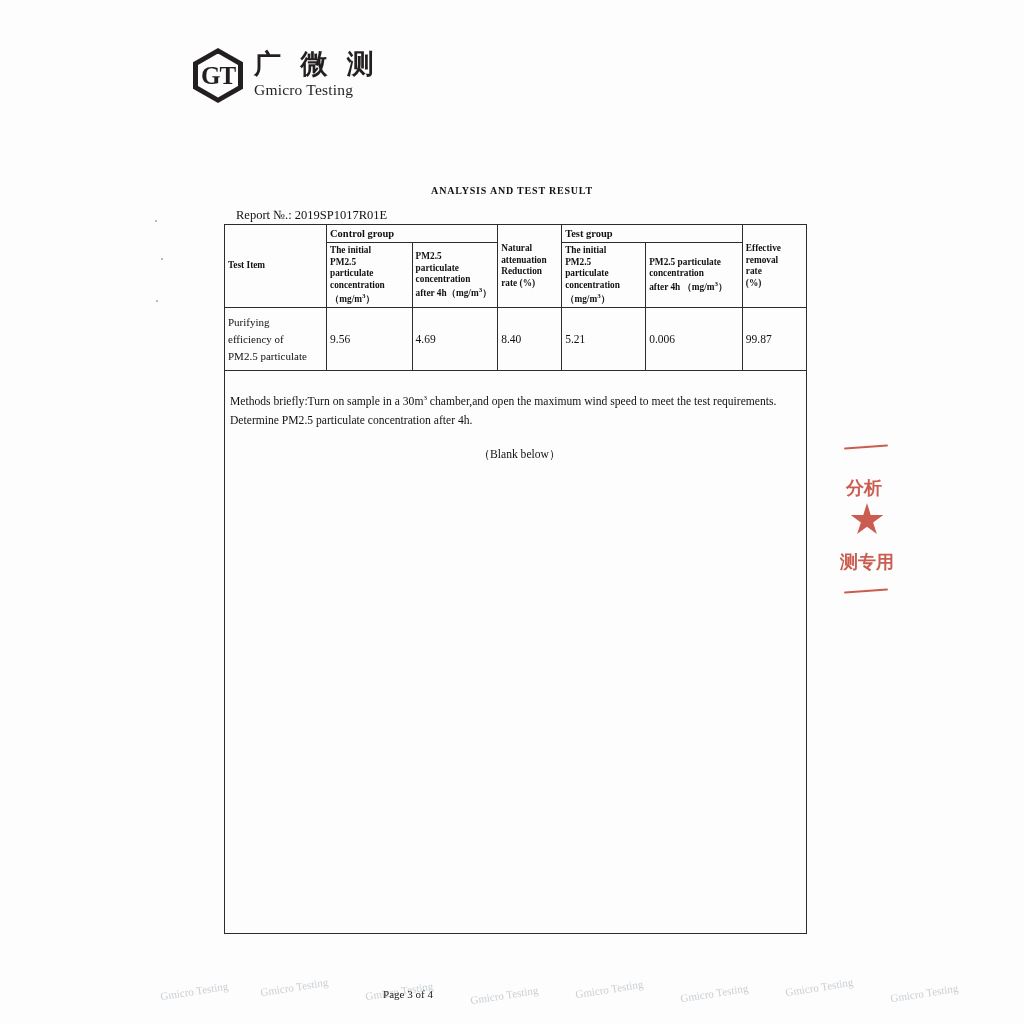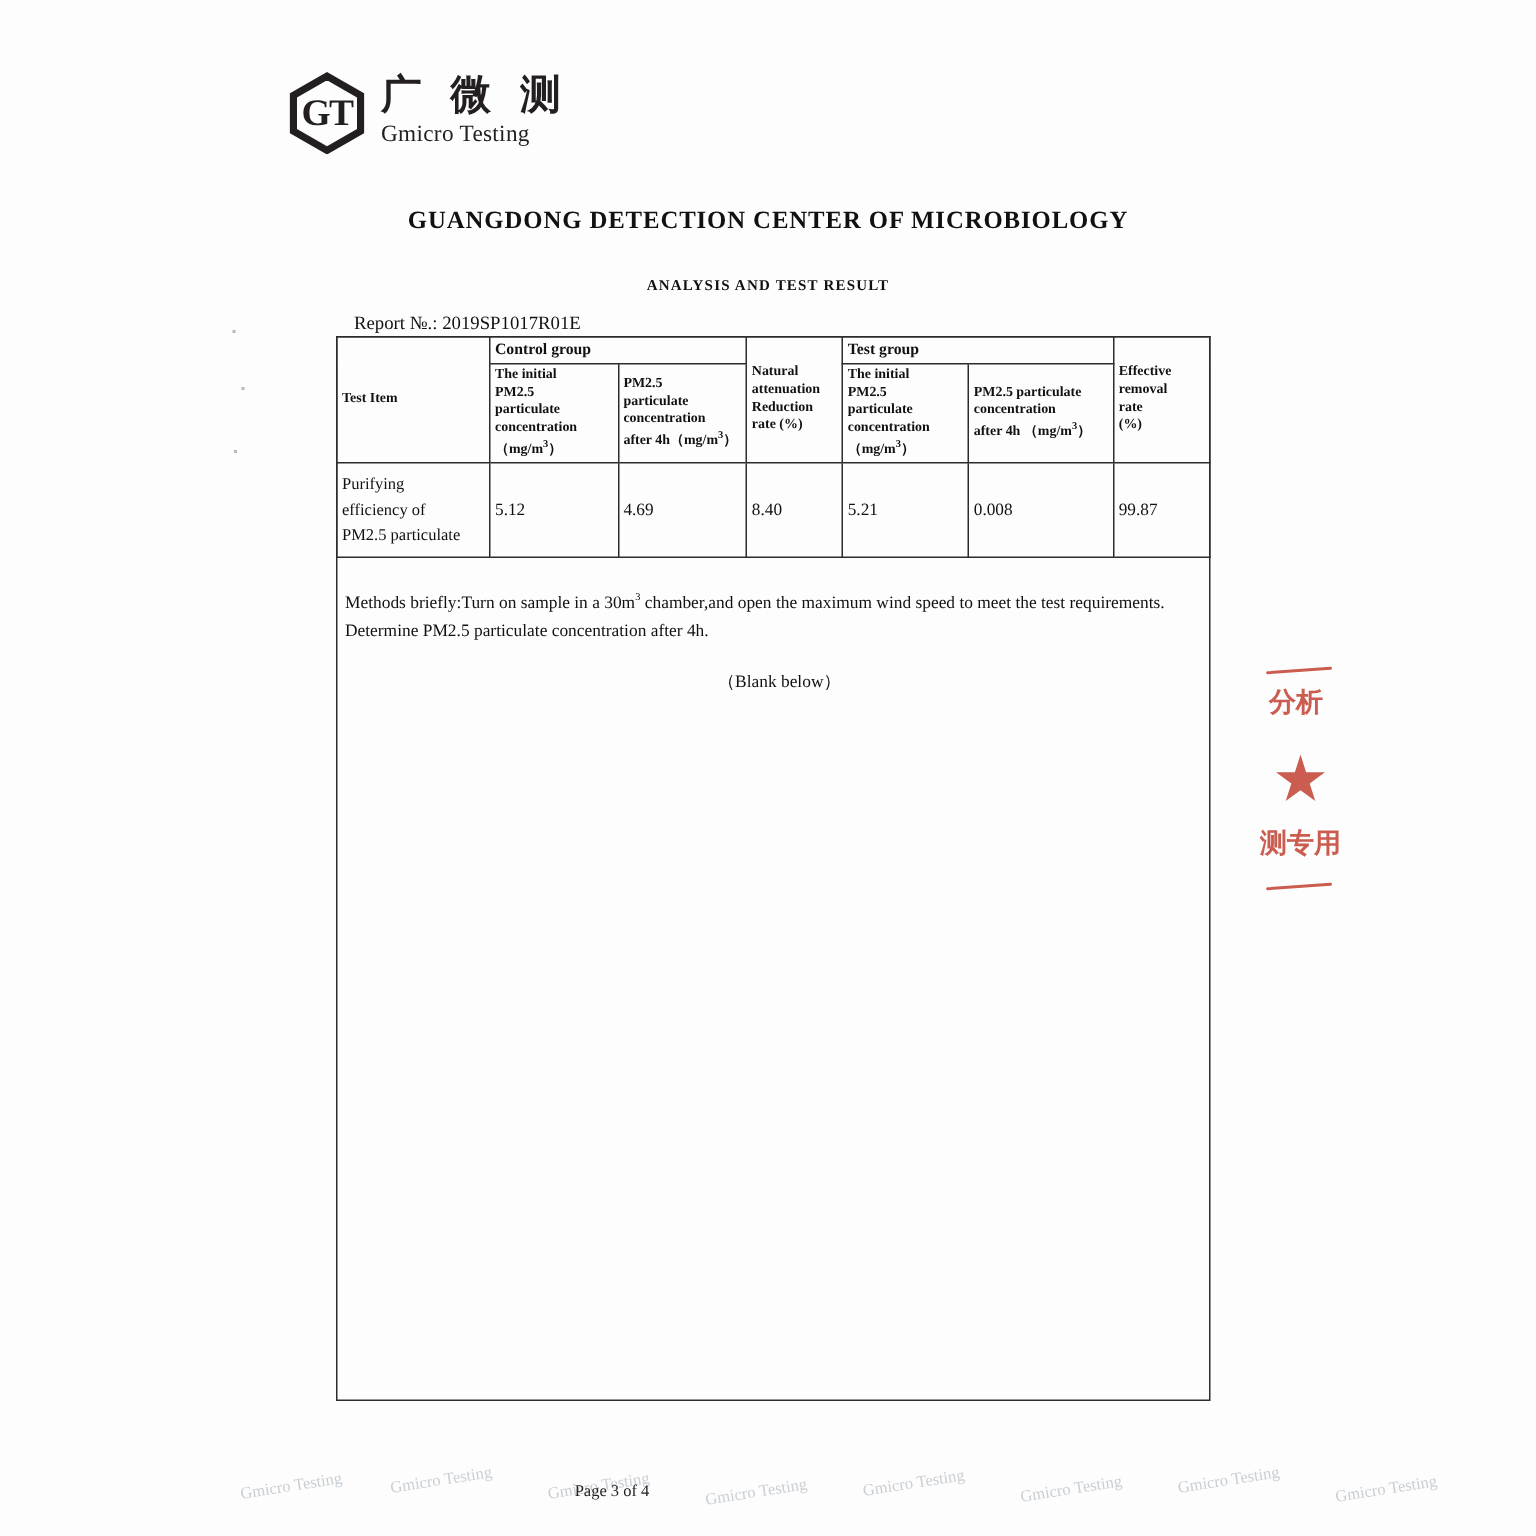--- a/index.html
+++ b/index.html
@@ -208,21 +208,21 @@
   .stamp .l-top { top: 6px; transform: rotate(-4deg); }
   .stamp .l-bot { top: 150px; transform: rotate(-4deg); }
   .stamp-ch {
     position: absolute;
     font-family: "DejaVu Sans", sans-serif;
     font-size: 18px;
     font-weight: bold;
     color: #c0392b;
     white-space: nowrap;
   }
-  .stamp-ch.a { left: 4px; top: 16px; }
+  .stamp-ch.a { left: 4px; top: 36px; }
   .stamp-ch.b { left: -2px; top: 110px; text-align: center; }
   .stamp-star {
     position: absolute;
     left: 8px;
     top: 63px;
     width: 34px;
     height: 34px;
     background: #c0392b;
     clip-path: polygon(50% 0%, 61% 35%, 98% 35%, 68% 57%, 79% 91%, 50% 70%, 21% 91%, 32% 57%, 2% 35%, 39% 35%);
   }
@@ -278,21 +278,20 @@
         <div class="logo-hex-inner"></div>
       </div>
       <div class="logo-letters">GT</div>
     </div>
     <div class="logo-text">
       <div class="logo-cn">广 微 测</div>
       <div class="logo-en">Gmicro Testing</div>
     </div>
   </div>
 
-  <div class="org-title">GUANGDONG   DETECTION   CENTER   OF   MICROBIOLOGY</div>
   <div class="doc-title">ANALYSIS AND TEST RESULT</div>
 
   <div class="report-no">
     <span>Report №.:</span>
     <span>2019SP1017R01E</span>
   </div>
 
   <div class="frame"></div>
 
   <table class="main">
@@ -340,25 +339,25 @@
         <span>concentration</span><br>
         <span>after 4h （mg/m</span><span class="sup">3</span><span>）</span>
       </td>
     </tr>
     <tr>
       <td class="item">
         <span>Purifying</span><br>
         <span>efficiency of</span><br>
         <span>PM2.5 particulate</span>
       </td>
-      <td class="val">5.12</td>
+      <td class="val">9.56</td>
       <td class="val">4.69</td>
       <td class="val">8.40</td>
       <td class="val">5.21</td>
-      <td class="val">0.008</td>
+      <td class="val">0.006</td>
       <td class="val">99.87</td>
     </tr>
   </tbody>
     </table>
 
   <div class="methods">
     <div>
       <span>Methods briefly:Turn on sample in a 30m</span><span class="sup">3</span><span> chamber,and open the maximum wind speed to meet the test requirements.</span>
     </div>
     <div>Determine PM2.5 particulate concentration after 4h.</div>

